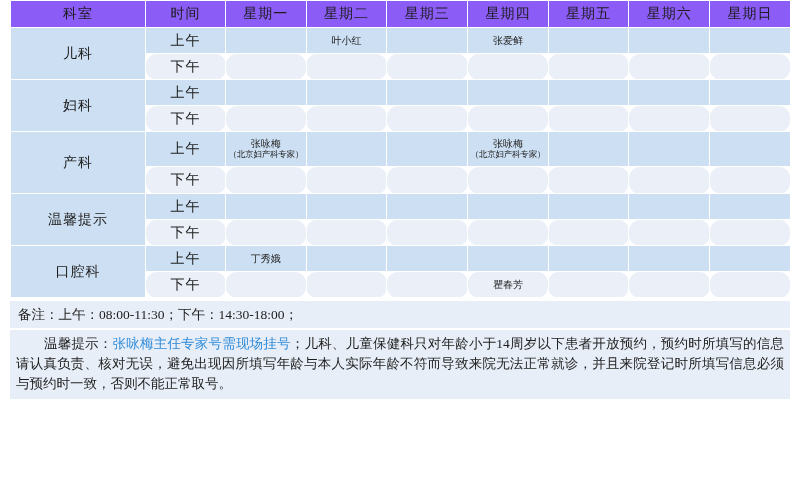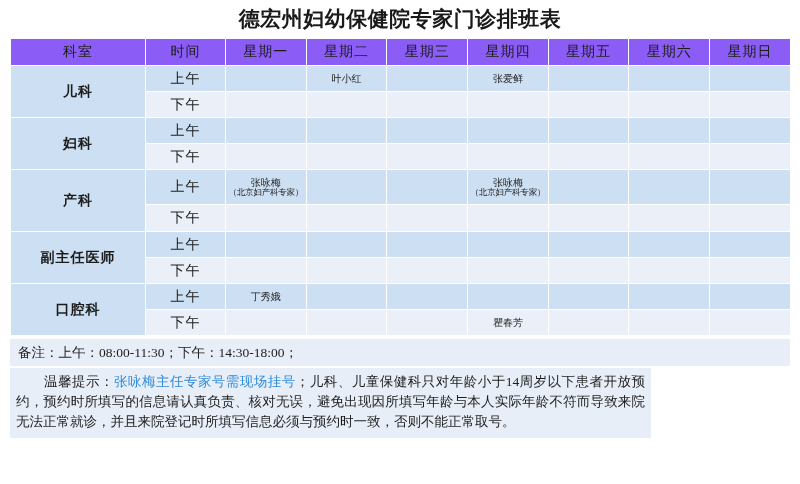--- a/index.html
+++ b/index.html
@@ -66,33 +66,33 @@
 
   
   col.c-dept { width: 135px; }
   col.c-time { width: 80px; }
   col.c-day  { width: 80.7px; }
 
   
   td.dept {
     background: #c9ddf2;
     font-size: 15px;
-    font-weight: bold;
+    font-weight: normal;
     letter-spacing: 1px;
     color: #1c1c1c;
   }
 
   
   td.time {
     font-size: 14px;
     letter-spacing: 1px;
   }
 
   tr.am td { background: #cddff2; height: 25px; }
-  tr.pm td { background: #eaeff8; height: 25px; }
+  tr.pm td { background: #eaeff8; height: 25px; border-radius: 11px; }
 
   
   tr.am.tall td { height: 34px; }
   tr.pm.tall td { height: 26px; }
 
   .doc-name {
     display: block;
     font-size: 10px;
     line-height: 1.15;
     color: #1c1c1c;
@@ -115,40 +115,39 @@
     background: #e8eef8;
     padding: 4px 8px 3px 8px;
     font-size: 13.5px;
     color: #1c1c1c;
     line-height: 1.45;
   }
   .notes .line { white-space: nowrap; }
 
   .tips {
     margin: 2px 10px 0 10px;
-    width: 641px;
+    width: 780px;
     box-sizing: border-box;
     background: #e8eef8;
     padding: 4px 6px 5px 6px;
     font-size: 13.5px;
     color: #1c1c1c;
     line-height: 1.5;
     text-align: justify;
     text-indent: 28px;
   }
   .tips .hl {
     color: #2e8bd8;
   }
 </style>
 </head>
 <body>
 
 <div class="page">
 
-  <div class="title">德宏州妇幼保健院专家门诊排班表</div>
 
   <div class="table-wrap">
     <table class="sched">
       <colgroup>
         <col class="c-dept">
           <col class="c-time">
         <col class="c-day">
           <col class="c-day">
           <col class="c-day">
           <col class="c-day">
@@ -237,21 +236,21 @@
             <td class="time">下午</td>
             <td></td>
             <td></td>
             <td></td>
             <td></td>
             <td></td>
             <td></td>
             <td></td>
           </tr>
           <tr class="am">
-            <td class="dept" rowspan="2">副主任医师</td>
+            <td class="dept" rowspan="2">温馨提示</td>
             <td class="time">上午</td>
             <td></td>
             <td></td>
             <td></td>
             <td></td>
             <td></td>
             <td></td>
             <td></td>
           </tr>
           <tr class="pm">

